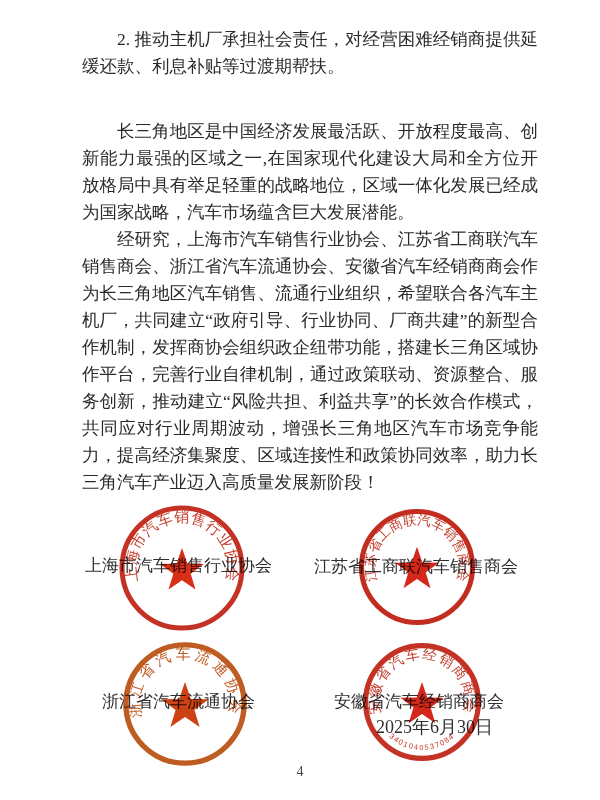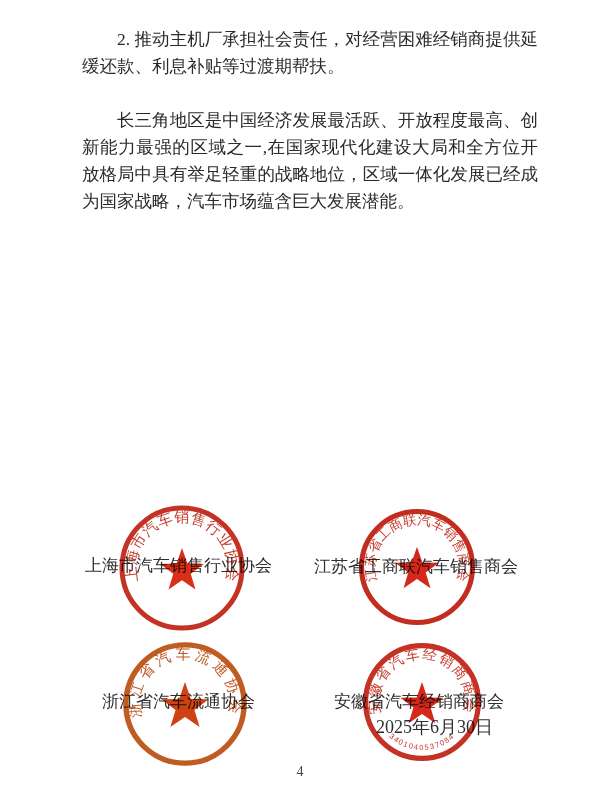--- a/index.html
+++ b/index.html
@@ -9,21 +9,21 @@
     background:#ffffff;
     overflow:hidden;
     font-family:"Liberation Serif","DejaVu Serif",serif;
   }
   .body-text{
     position:absolute;left:82px;top:26px;width:456px;
     font-size:17.5px;line-height:27px;color:#2a2a2a;
     text-align:justify;
   }
   .body-text p{margin:0;text-indent:35px;}
-  .body-text p.gap-before{margin-top:27px;}
+  .body-text p.gap-before{margin-top:38px;}
   .seal{
     position:absolute;
     mix-blend-mode:multiply;
   }
   .seal-label{
     position:absolute;
     font-size:17px;line-height:20px;letter-spacing:0px;
     color:#2f2f2f;white-space:nowrap;
   }
   .seal-date{
@@ -37,20 +37,21 @@
   }
 </style>
 </head>
 <body>
 
 <div class="page">
 
   <div class="body-text">
     <p>2. 推动主机厂承担社会责任，对经营困难经销商提供延缓还款、利息补贴等过渡期帮扶。</p>
     <p class="gap-before">长三角地区是中国经济发展最活跃、开放程度最高、创新能力最强的区域之一,在国家现代化建设大局和全方位开放格局中具有举足轻重的战略地位，区域一体化发展已经成为国家战略，汽车市场蕴含巨大发展潜能。</p>
+    <p>经研究，上海市汽车销售行业协会、江苏省工商联汽车销售商会、浙江省汽车流通协会、安徽省汽车经销商商会作为长三角地区汽车销售、流通行业组织，希望联合各汽车主机厂，共同建立“政府引导、行业协同、厂商共建”的新型合作机制，发挥商协会组织政企纽带功能，搭建长三角区域协作平台，完善行业自律机制，通过政策联动、资源整合、服务创新，推动建立“风险共担、利益共享”的长效合作模式，共同应对行业周期波动，增强长三角地区汽车市场竞争能力，提高经济集聚度、区域连接性和政策协同效率，助力长三角汽车产业迈入高质量发展新阶段！</p>
   </div>
 
   <div class="seal-label" style="left:85px;top:556px;">上海市汽车销售行业协会</div>
   <div class="seal-label" style="left:314px;top:557px;">江苏省工商联汽车销售商会</div>
   <div class="seal-label" style="left:102px;top:692px;">浙江省汽车流通协会</div>
   <div class="seal-label" style="left:334px;top:692px;">安徽省汽车经销商商会</div>
   <div class="seal-date" style="left:376px;top:716px;">2025年6月30日</div>
 
   <svg class="seal" style="left:115px;top:501px;" width="134" height="134" viewBox="0 0 134 134">
     <defs>

